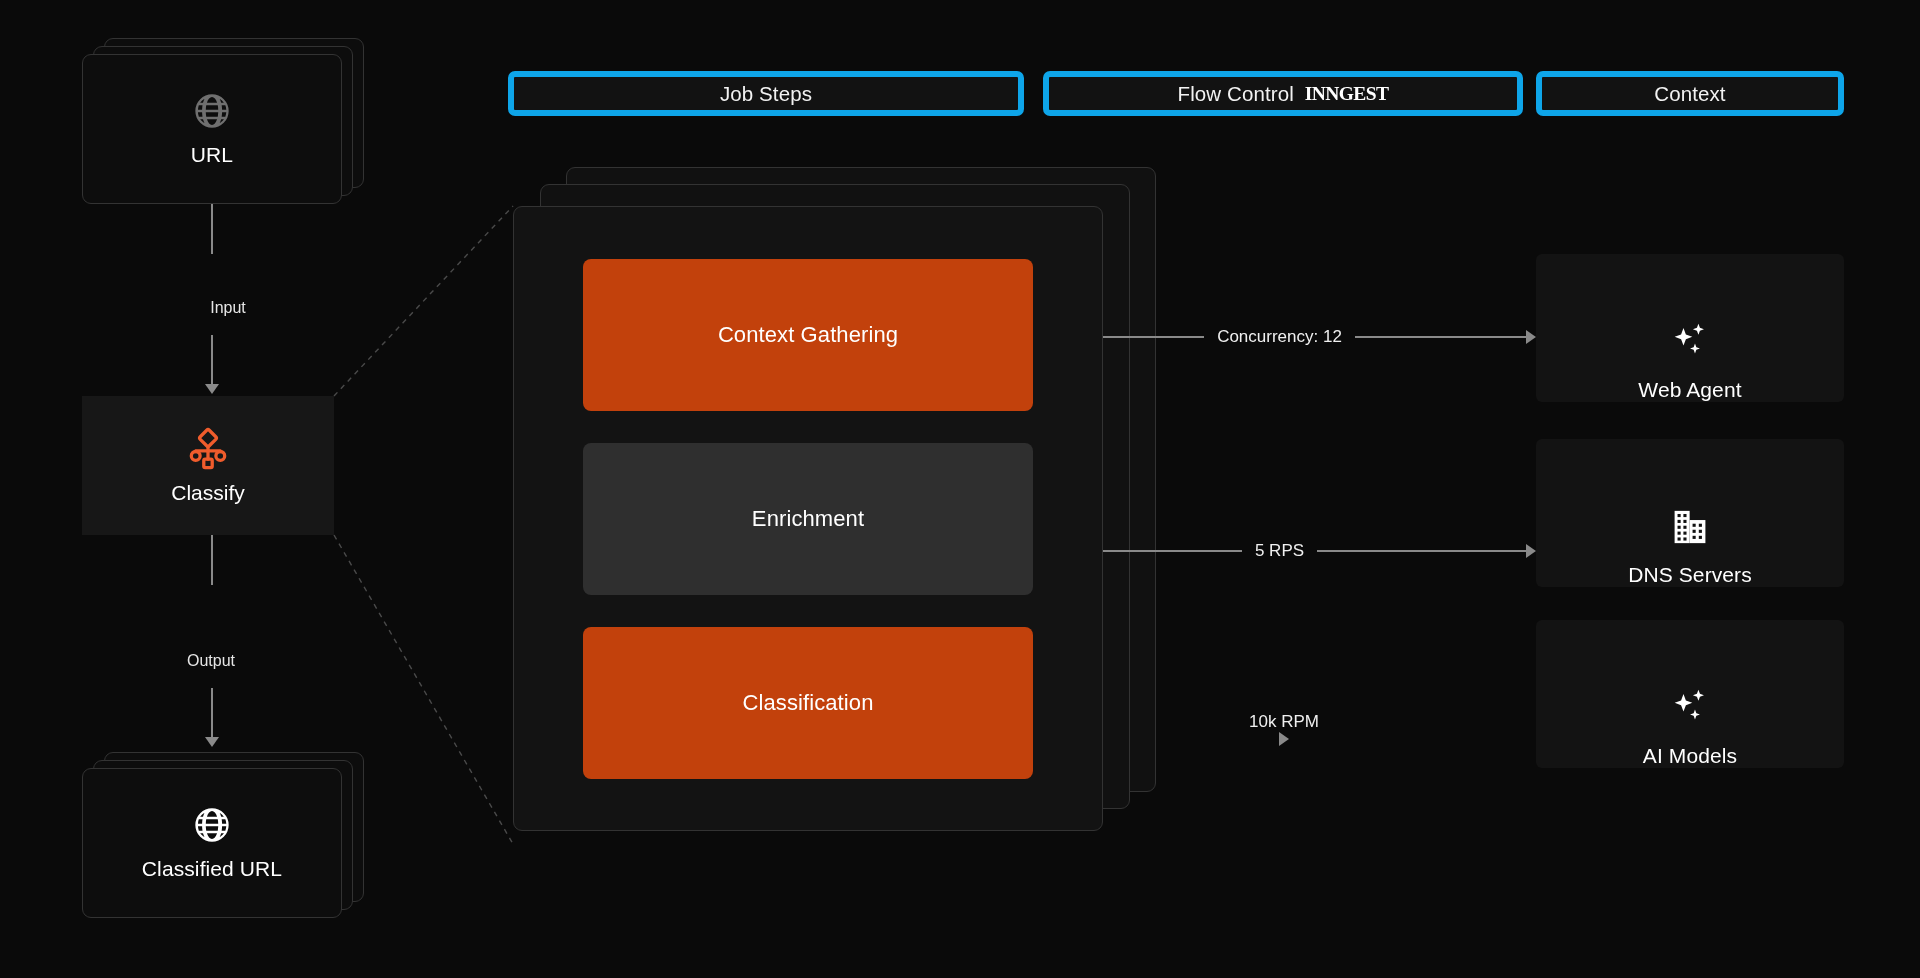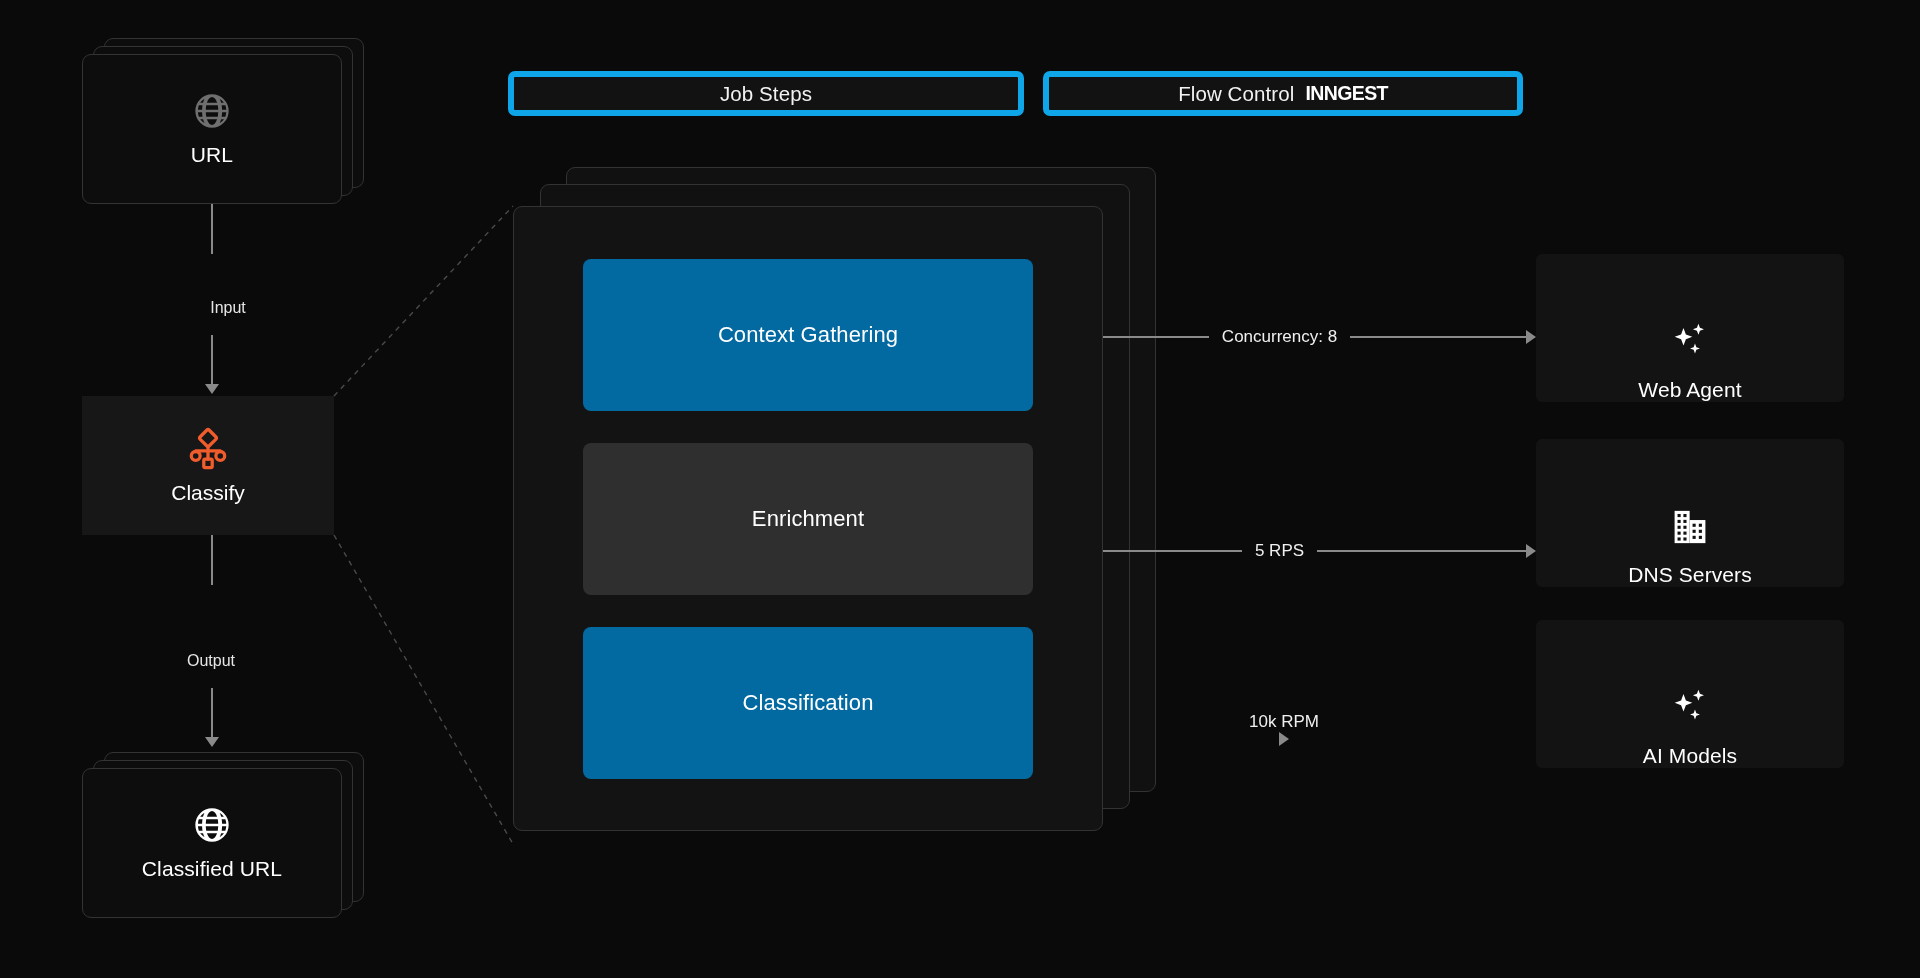--- a/index.html
+++ b/index.html
@@ -41,21 +41,21 @@
     gap: 11px;
     color: #f2f2f2;
     font-size: 20.5px;
     letter-spacing: 0.1px;
   }
   #tab-job-steps    { left: 508px;  width: 516px; }
   #tab-flow-control { left: 1043px; width: 480px; }
   #tab-context      { left: 1536px; width: 308px; }
 
   .brand-wordmark {
-    font-family: Liberation Sans, sans-serif;
+    font-family: Liberation Serif, serif;
     font-weight: bold;
     font-size: 19.5px;
     letter-spacing: -0.6px;
     color: #ffffff;
   }
 
   
   .stackcard {
     position: absolute;
     width: 260px;
@@ -152,21 +152,21 @@
     flex-direction: column;
     align-items: center;
     justify-content: center;
     gap: 32px;
   }
 
   .step-box {
     width: 450px;
     height: 152px;
     border-radius: 8px;
-    background: #0369a1;
+    background: #c2410c;
     display: flex;
     align-items: center;
     justify-content: center;
     color: #ffffff;
     font-size: 22px;
     letter-spacing: 0.1px;
   }
   .step-box.highlight { background: #2f2f2f; }
 
   
@@ -245,20 +245,23 @@
 
   <div class="tab" id="tab-job-steps">
     <span>Job Steps</span>
   </div>
 
   <div class="tab" id="tab-flow-control">
     <span>Flow Control</span>
     <span class="brand-wordmark">INNGEST</span>
   </div>
 
+  <div class="tab" id="tab-context">
+    <span>Context</span>
+  </div>
 
   <div class="stackcard" id="card-url">
     <div class="layer l3"></div>
     <div class="layer l2"></div>
     <div class="layer l1 dots">
       <span class="icon-wrap">
         <svg width="40" height="40" viewBox="0 0 24 24" fill="#6f6f6f">
           <path d="M12 2a10 10 0 100 20 10 10 0 000-20zm0 1.6c1.2 0 2.4 1.3 3.05 3.4H8.95C9.6 4.9 10.8 3.6 12 3.6zM7.5 4.7A11.6 11.6 0 006.6 7H4.9a8.5 8.5 0 012.6-2.3zM4.1 8.6h2.2a17 17 0 00-.25 2.6H3.55a8.4 8.4 0 01.55-2.6zm0 6.8a8.4 8.4 0 01-.55-2.6h2.5c.03.92.12 1.8.25 2.6H4.1zm.8 1.6h1.7c.24.85.55 1.63.9 2.3a8.5 8.5 0 01-2.6-2.3zM12 20.4c-1.2 0-2.4-1.3-3.05-3.4h6.1C14.4 19.1 13.2 20.4 12 20.4zm3.45-5H8.55a15.4 15.4 0 01-.28-2.6h7.46c-.03.92-.13 1.8-.28 2.6zm-7.18-4.2c.03-.92.13-1.8.28-2.6h6.9c.15.8.25 1.68.28 2.6H8.27zm8.33 8.1c.35-.67.66-1.45.9-2.3h1.7a8.5 8.5 0 01-2.6 2.3zm3.4-3.9h-2.2c.13-.8.22-1.68.25-2.6h2.5a8.4 8.4 0 01-.55 2.6zm-1.95-4.2a17 17 0 00-.25-2.6h2.2c.3.82.49 1.7.55 2.6h-2.5zM17.5 7c-.24-.85-.55-1.63-.9-2.3A8.5 8.5 0 0119.1 7h-1.6z"></path>
         </svg>
       </span>
@@ -315,21 +318,21 @@
         <span>Enrichment</span>
       </div>
       <div class="step-box">
         <span>Classification</span>
       </div>
     </div>
   </div>
 
   <div class="flowrow" id="flow-0">
     <span class="seg"></span>
-    <span class="flabel">Concurrency: 8</span>
+    <span class="flabel">Concurrency: 12</span>
     <span class="seg"></span>
     <span class="arrowhead-right"></span>
   </div>
 
   <div class="flowrow" id="flow-1">
     <span class="seg"></span>
     <span class="flabel">5 RPS</span>
     <span class="seg"></span>
     <span class="arrowhead-right"></span>
   </div>

